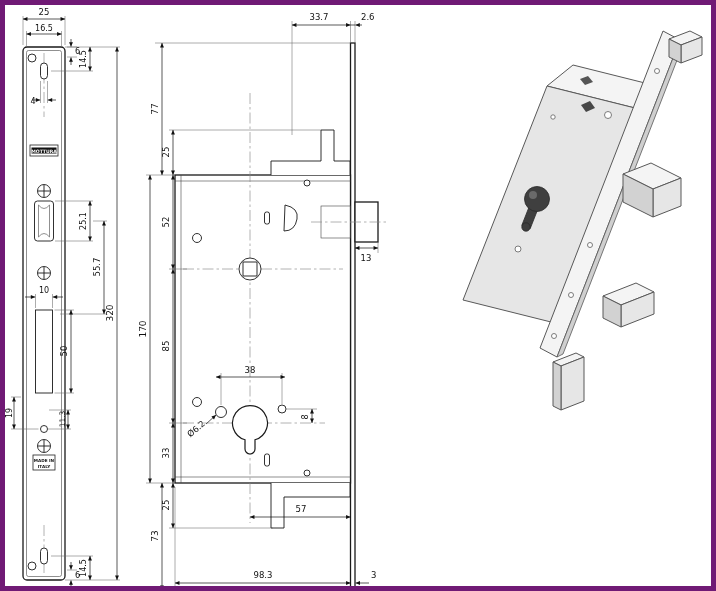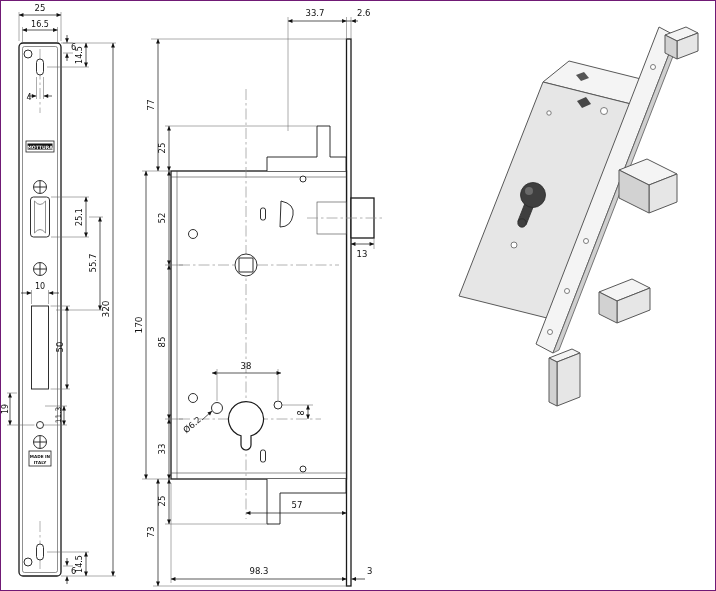--- a/index.html
+++ b/index.html
@@ -1,16 +1,16 @@
 <!DOCTYPE html>
 <html><head>
 <meta charset="utf-8">
 <style>
   html,body{margin:0;padding:0;background:#fff;}
-  .canvas{position:relative;width:716px;height:591px;background:#ffffff;border:1px solid #701a75;box-sizing:border-box;overflow:hidden;}
+  .canvas{position:relative;width:716px;height:591px;background:#ffffff;border:5px solid #701a75;box-sizing:border-box;overflow:hidden;}
   svg{position:absolute;left:0;top:0;}
   text{font-family:"DejaVu Sans","Liberation Sans",sans-serif;fill:#111;text-anchor:middle;}
   .t9{font-size:9px}.t85{font-size:8.5px}.t8{font-size:8px}.t75{font-size:7.5px}
   .as{text-anchor:start}
   .ol{fill:#fff;stroke:#1a1a1a;stroke-width:1.3}
   .ol2{fill:#fff;stroke:#1a1a1a;stroke-width:.9}
   .ol2n{fill:none;stroke:#1a1a1a;stroke-width:.9}
   .thin{fill:none;stroke:#444;stroke-width:.6}
   .dim{stroke:#111;stroke-width:.7;fill:none}
   .ext{stroke:#666;stroke-width:.55;fill:none}

